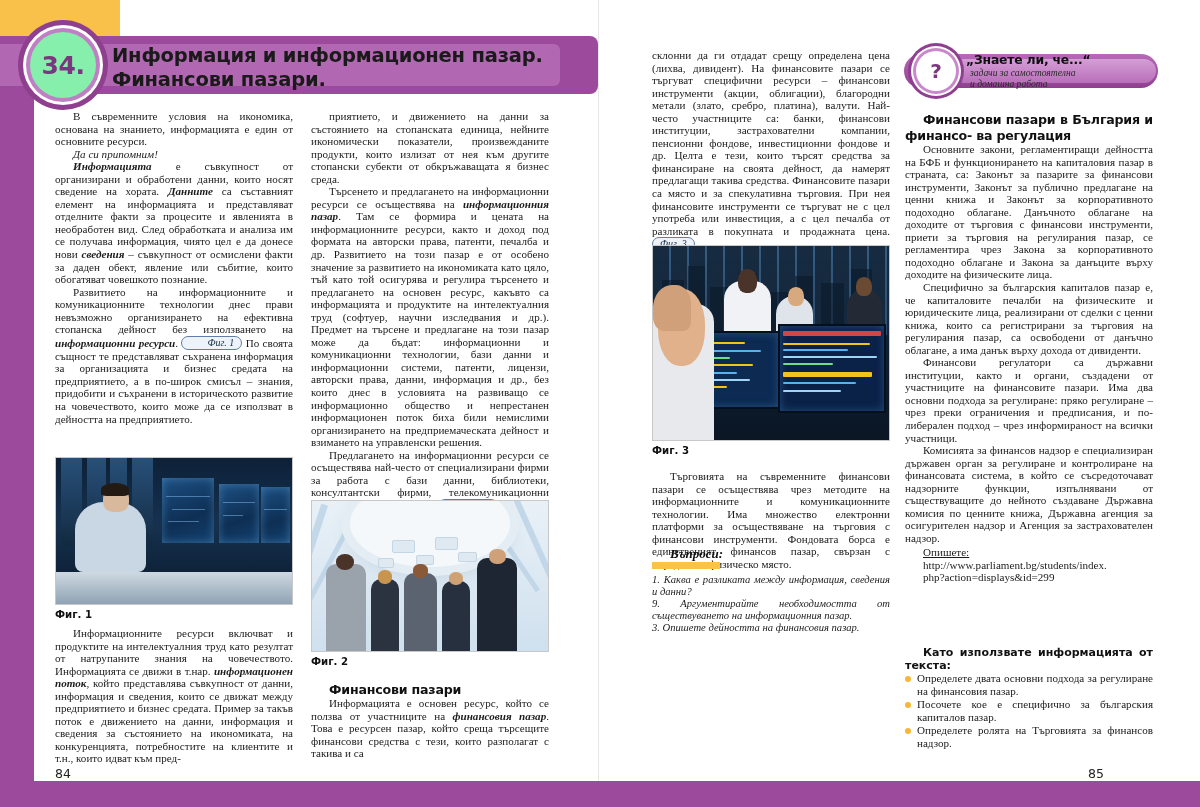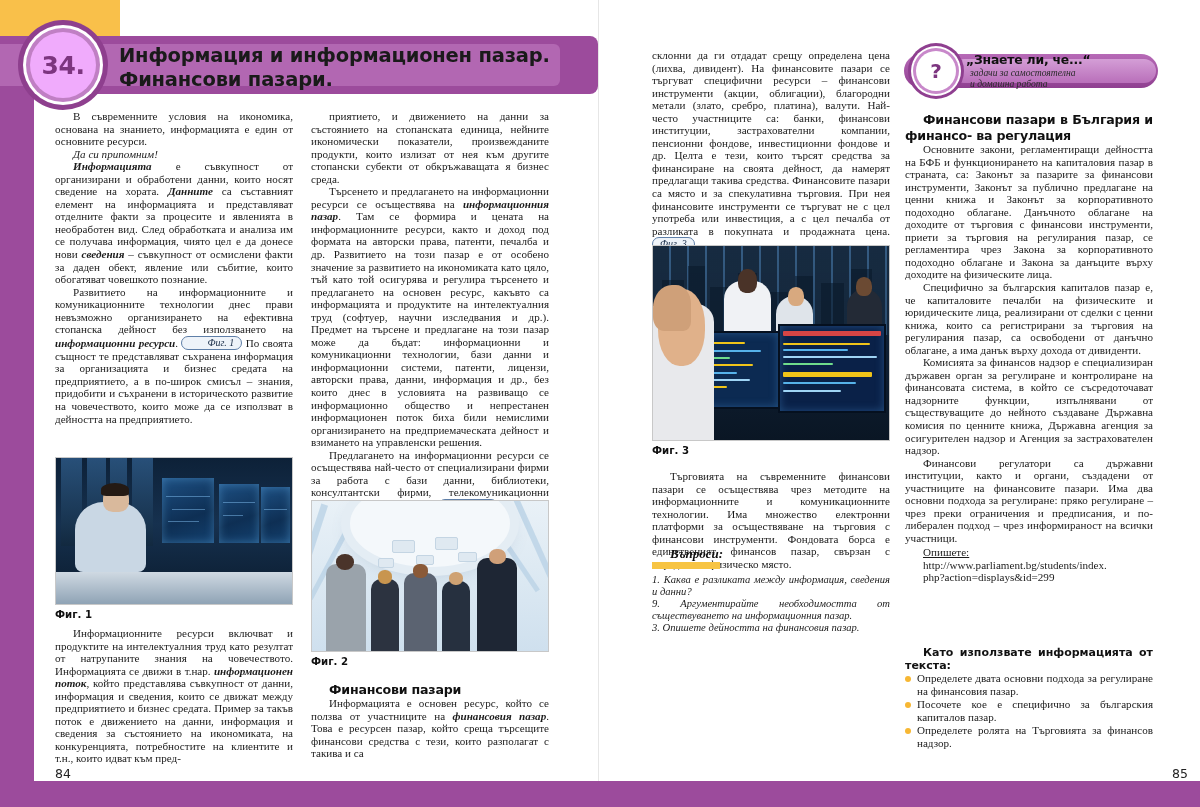--- a/index.html
+++ b/index.html
@@ -56,21 +56,21 @@
     left: 0; top: 44px;
     width: 560px; height: 42px;
     background: #b267b2;
     border-radius: 0 6px 6px 0;
   }
   .chapter-badge {
     position: absolute;
     left: 30px; top: 32px;
     width: 66px; height: 66px;
     border-radius: 50%;
-    background: #f0abfc;
+    background: #86efac;
     box-shadow: 0 0 0 4px #c07fc4, 0 0 0 7px #ffffff, 0 0 0 12px #8e3f8e;
     display: flex; align-items: center; justify-content: center;
   }
   .chapter-badge-num {
     font-family: "DejaVu Sans", sans-serif;
     font-weight: bold;
     font-size: 25px;
     color: #7c357f;
     letter-spacing: -0.5px;
   }
@@ -78,21 +78,21 @@
     position: absolute;
     left: 112px; top: 44px;
     width: 470px;
     font-family: "DejaVu Sans", sans-serif;
     font-weight: bold;
     font-size: 19.5px;
     line-height: 24px;
     color: #1a1a1a;
     letter-spacing: -0.2px;
   }
-  .chapter-title span { display: block; margin-left: 7px; }
+  .chapter-title span { display: block; }
 
   
   .col {
     position: absolute;
     font-size: 11.1px;
     line-height: 12.55px;
     color: #1b1b1b;
     text-align: justify;
     -webkit-hyphens: none; hyphens: none;
   }
@@ -486,35 +486,35 @@
     </div>
   </div>
 
   <div class="col" style="left:905px; top:112px; width:248px;">
     <p class="h-sub" style="line-height:15.5px;">
       <span>Финансови пазари в България и финансо-</span>
       <span>ва регулация</span>
     </p>
     <p>Основните закони, регламентиращи дейността на БФБ и функционирането на капиталовия пазар в страната, са: Законът за пазарите за финансови инструменти, Законът за публично предлагане на ценни книжа и Законът за корпоративното подоходно облагане. Данъчното облагане на доходите от търговия с финансови инструменти, приети за търговия на регулирания пазар, се регламентира чрез Закона за корпоративното подоходно облагане и Закона за данъците върху доходите на физическите лица.</p>
     <p>Специфично за българския капиталов пазар е, че капиталовите печалби на физическите и юридическите лица, реализирани от сделки с ценни книжа, които са регистрирани за търговия на регулирания пазар, са освободени от данъчно облагане, а има данък върху дохода от дивиденти.</p>
+    <p>Финансови регулатори са държавни институции, както и органи, създадени от участниците на финансовите пазари. Има два основни подхода за регулиране: пряко регулиране – чрез преки ограничения и предписания, и по-либерален подход – чрез информираност на всички участници.</p>
     <p>Комисията за финансов надзор е специализиран държавен орган за регулиране и контролиране на финансовата система, в който се съсредоточават надзорните функции, изпълнявани от съществуващите до нейното създаване Държавна комисия по ценните книжа, Държавна агенция за осигурителен надзор и Агенция за застрахователен надзор.</p>
-    <p>Финансови регулатори са държавни институции, както и органи, създадени от участниците на финансовите пазари. Има два основни подхода за регулиране: пряко регулиране – чрез преки ограничения и предписания, и по-либерален подход – чрез информираност на всички участници.</p>
   </div>
 
   <div class="col" style="left:905px; top:546px; width:248px;">
     <p class="src-head">Опишете:</p>
     <p class="src-url">http://www.parliament.bg/students/index.</p>
     <p class="src-url">php?action=displays&amp;id=299</p>
   </div>
 
   <div class="col" style="left:905px; top:647px; width:248px;">
     <p class="use-head">Като използвате информацията от текста:</p>
     <div class="bullets">
       <p>Определете двата основни подхода за регулиране на финансовия пазар.</p>
       <p>Посочете кое е специфично за българския капиталов пазар.</p>
       <p>Определете ролята на Търговията за финансов надзор.</p>
     </div>
   </div>
 
   <div class="pagenum" style="left:55px; top:766px;">84</div>
-  <div class="pagenum" style="left:1172px; top:766px;">85</div>
+  <div class="pagenum" style="left:1088px; top:766px;">85</div>
 
 </div>
 
 </body></html>

